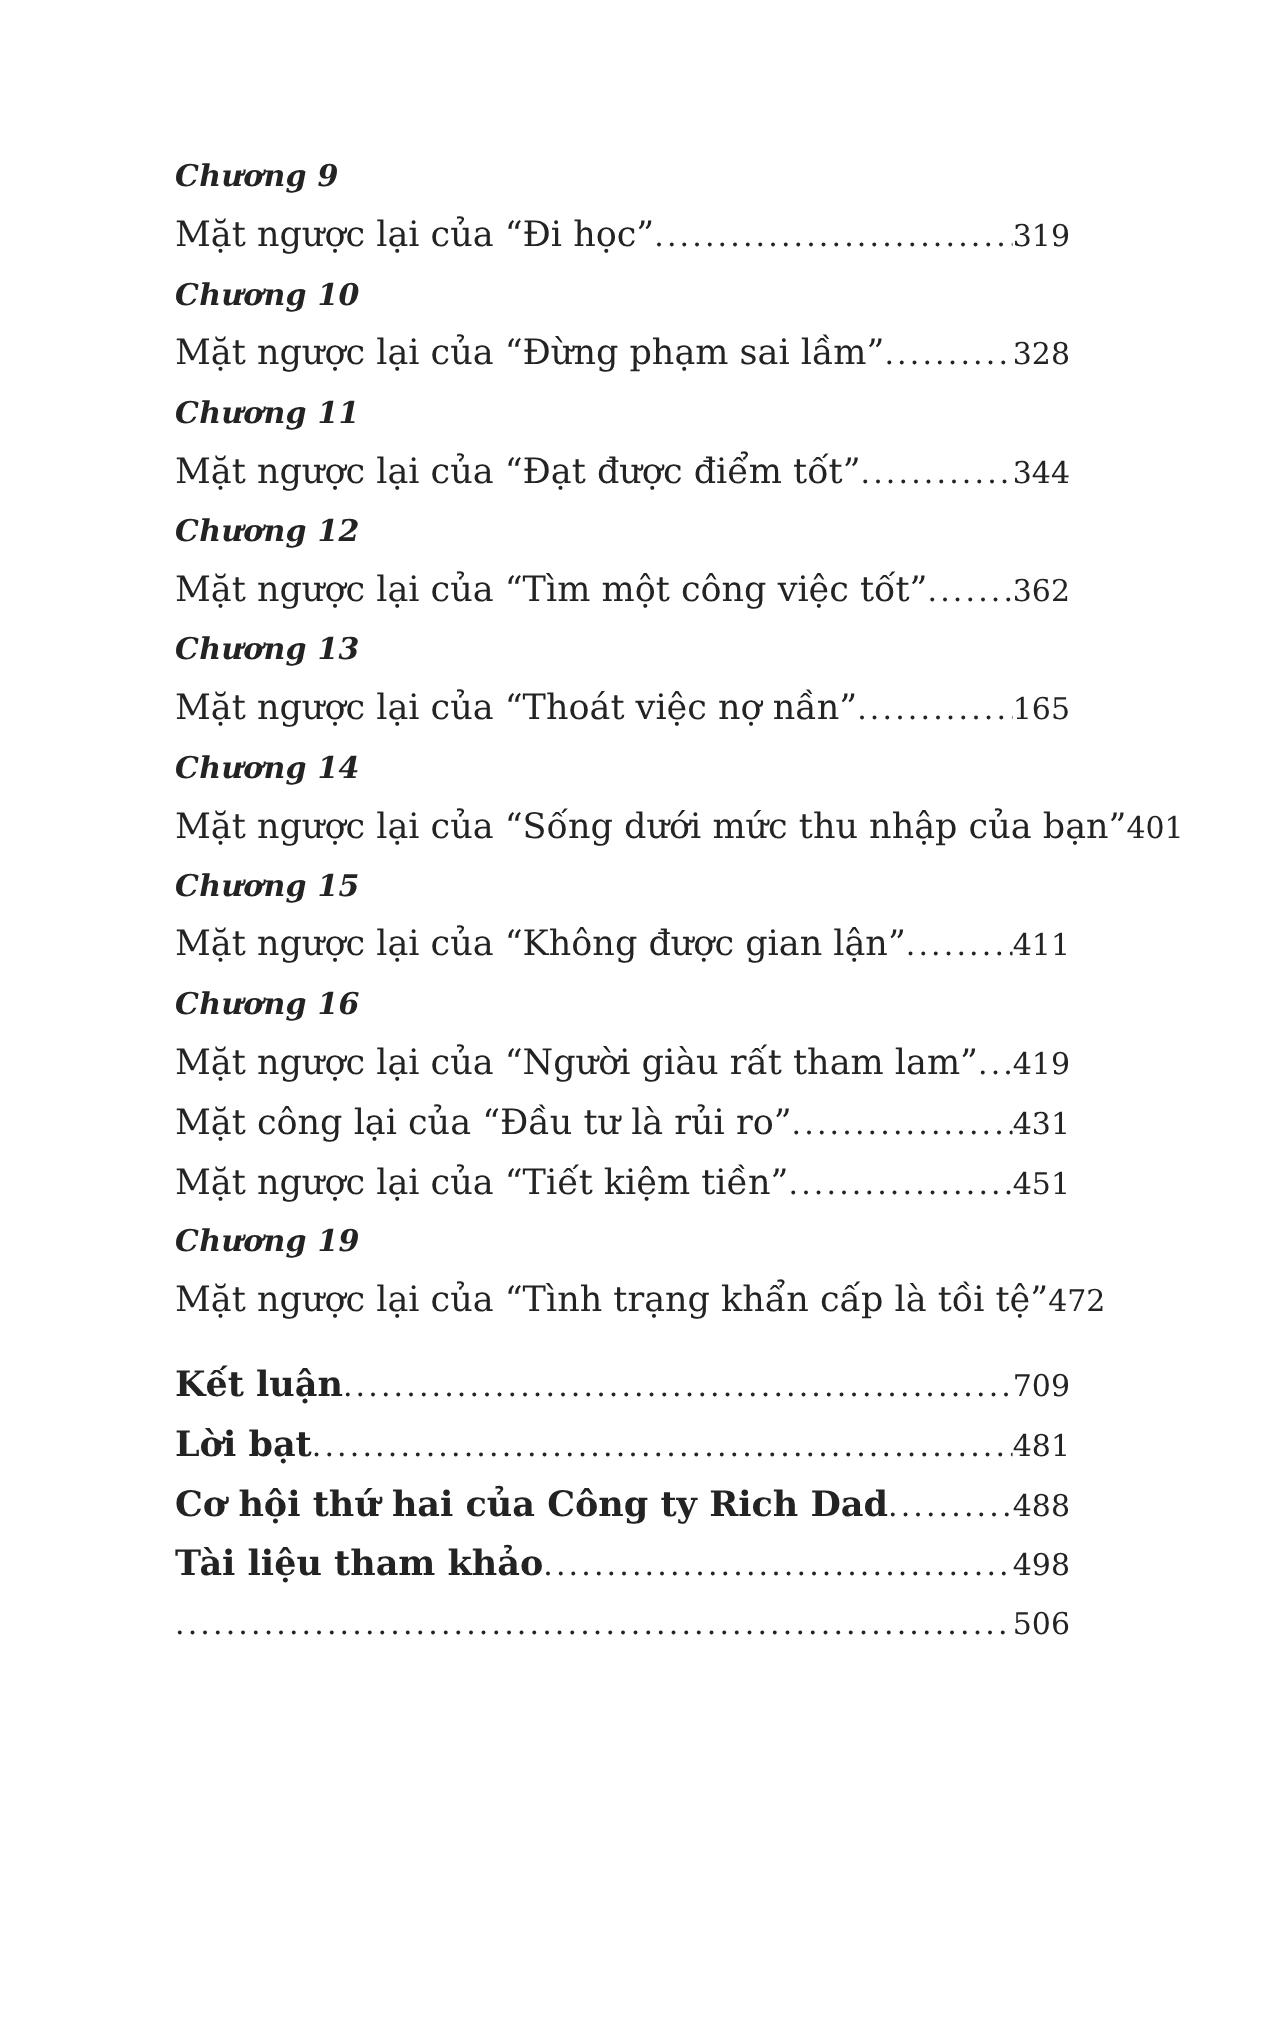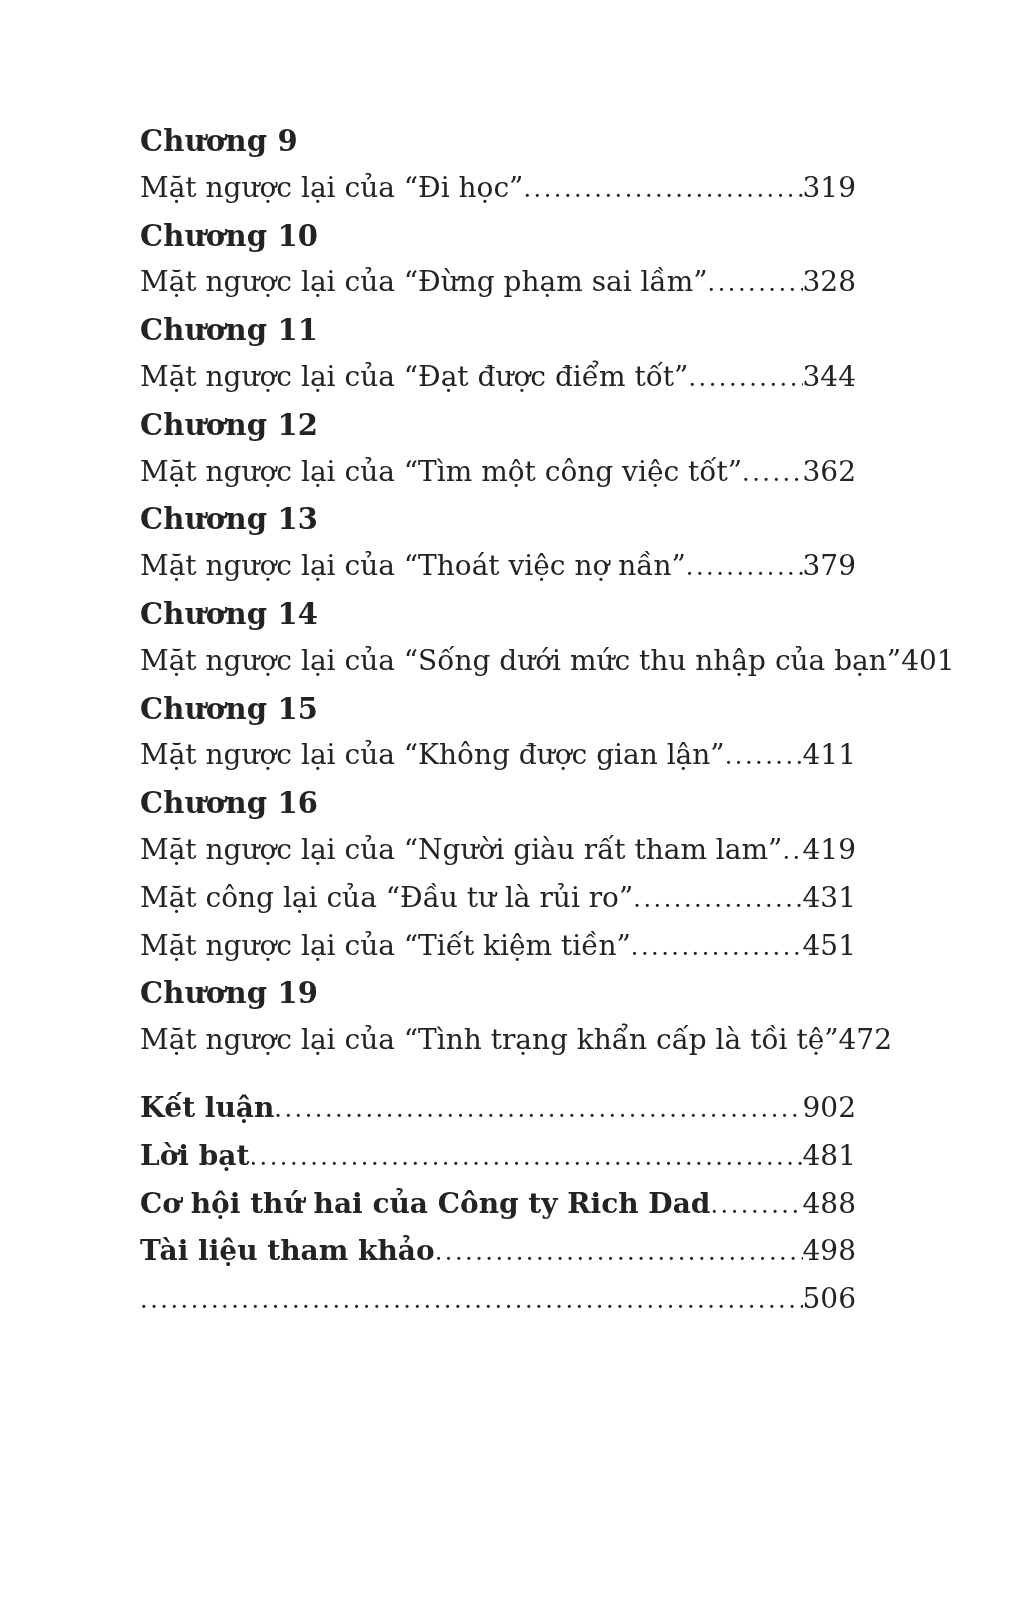--- a/index.html
+++ b/index.html
@@ -22,22 +22,23 @@
     left: 140px;
     right: 168px;
   }
   .line {
     line-height: 46.8px;
     font-size: 28px;
     white-space: nowrap;
   }
   .chapter-heading {
     font-weight: 700;
-    font-size: 29px;
+    font-size: 24px;
     letter-spacing: 0.2px;
+    font-style: italic;
   }
   .toc-entry {
     display: flex;
     align-items: baseline;
     justify-content: space-between;
   }
   .entry-title {
     flex: 0 0 auto;
   }
   .back-title {
@@ -50,21 +51,21 @@
     white-space: nowrap;
     font-size: 24px;
   }
   .dots::after {
     content: "................................................................................................................................";
     letter-spacing: 2.5px;
   }
   .pagenum {
     flex: 0 0 auto;
     text-align: right;
-    font-size: 28px;
+    font-size: 24px;
   }
   #back-matter {
     margin-top: 20px;
   }
 </style>
 </head>
 <body>
 
 <div id="page">
   <div id="toc">
@@ -103,21 +104,21 @@
       <span class="dots"></span>
       <span class="pagenum">362</span>
     </div>
   </div>
 
   <div class="chapter-block">
     <div class="line chapter-heading">Chương 13</div>
     <div class="line toc-entry">
       <span class="entry-title">Mặt ngược lại của “Thoát việc nợ nần”</span>
       <span class="dots"></span>
-      <span class="pagenum">379</span>
+      <span class="pagenum">165</span>
     </div>
   </div>
 
   <div class="chapter-block">
     <div class="line chapter-heading">Chương 14</div>
     <div class="line toc-entry">
       <span class="entry-title">Mặt ngược lại của “Sống dưới mức thu nhập của bạn”</span>
       <span class="dots"></span>
       <span class="pagenum">401</span>
     </div>
@@ -163,21 +164,21 @@
       <span class="entry-title">Mặt ngược lại của “Tình trạng khẩn cấp là tồi tệ”</span>
       <span class="dots"></span>
       <span class="pagenum">472</span>
     </div>
   </div>
 </div>
     <div id="back-matter">
   <div class="line toc-entry">
     <span class="entry-title back-title">Kết luận</span>
     <span class="dots"></span>
-    <span class="pagenum">902</span>
+    <span class="pagenum">709</span>
   </div>
 
   <div class="line toc-entry">
     <span class="entry-title back-title">Lời bạt</span>
     <span class="dots"></span>
     <span class="pagenum">481</span>
   </div>
 
   <div class="line toc-entry">
     <span class="entry-title back-title">Cơ hội thứ hai của Công ty Rich Dad</span>

